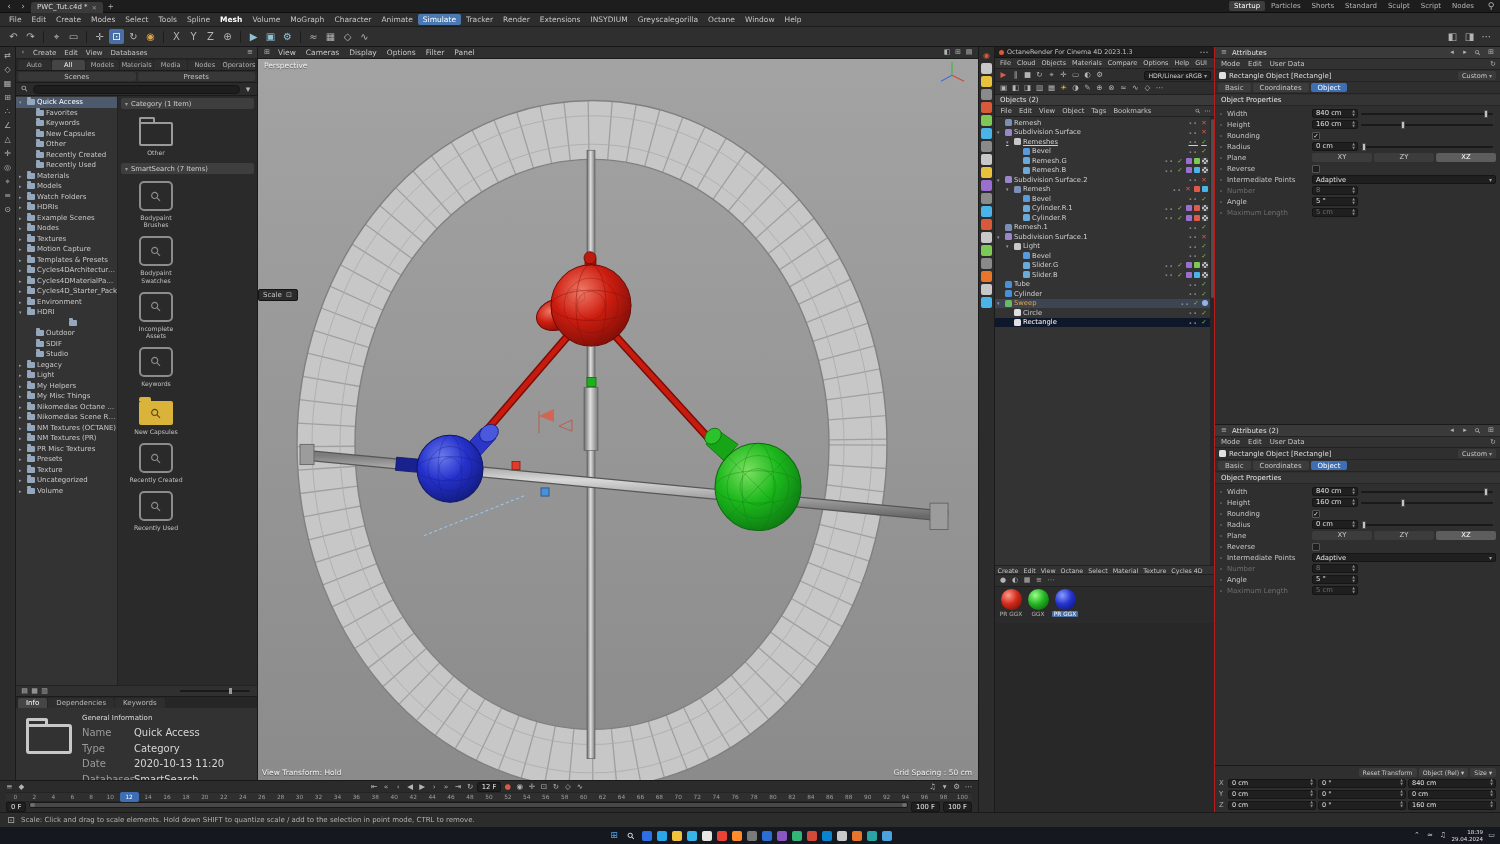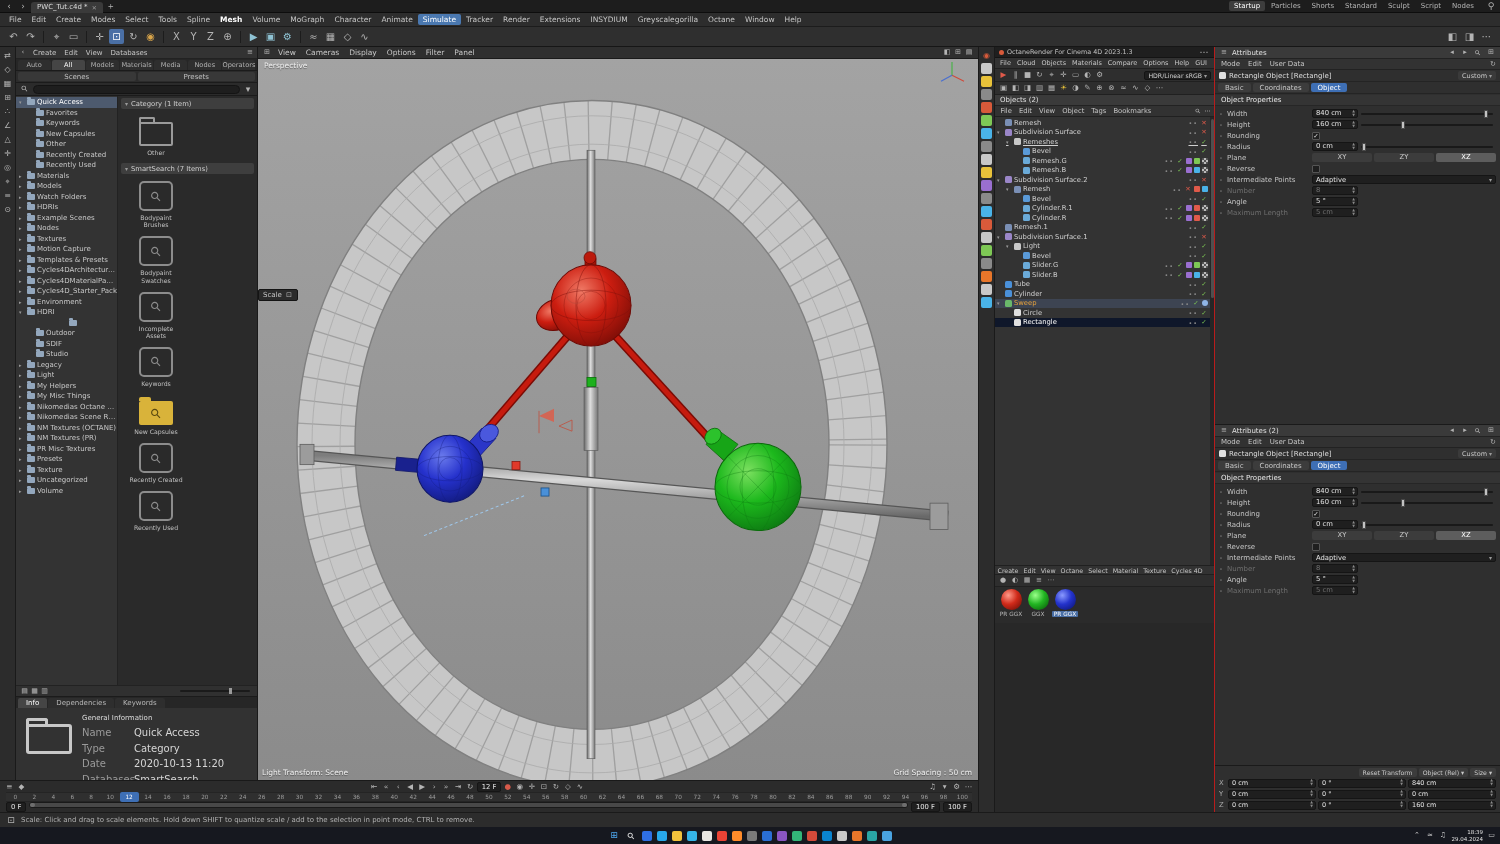--- a/index.html
+++ b/index.html
@@ -760,21 +760,21 @@
                 <line x1="694" y1="16" x2="706" y2="22" stroke="#d04a3a" stroke-width="1.2"></line>
                 <line x1="694" y1="16" x2="694" y2="3" stroke="#4ab34a" stroke-width="1.2"></line>
                 <line x1="694" y1="16" x2="683" y2="22" stroke="#4a6fd0" stroke-width="1.2"></line>
               </g>
             </svg>
             <div class="vp-label" style="left:6px;top:2px">Perspective</div>
             <div class="vp-hint">
               <span>Scale</span>
               <span class="icon">⊡</span>
             </div>
-            <div class="vp-label" style="left:4px;bottom:3px">Light Transform: Scene</div>
+            <div class="vp-label" style="left:4px;bottom:3px">View Transform: Hold</div>
             <div class="vp-label" style="right:6px;bottom:3px">Grid Spacing : 50 cm</div>
           </div>
         </div>
       </div>
 
       <div class="timeline">
         <div class="trow">
           <span class="irow" data-icons="timeline.left_icons">
               <span class="icon ">≡</span>
               <span class="icon ">◆</span>

